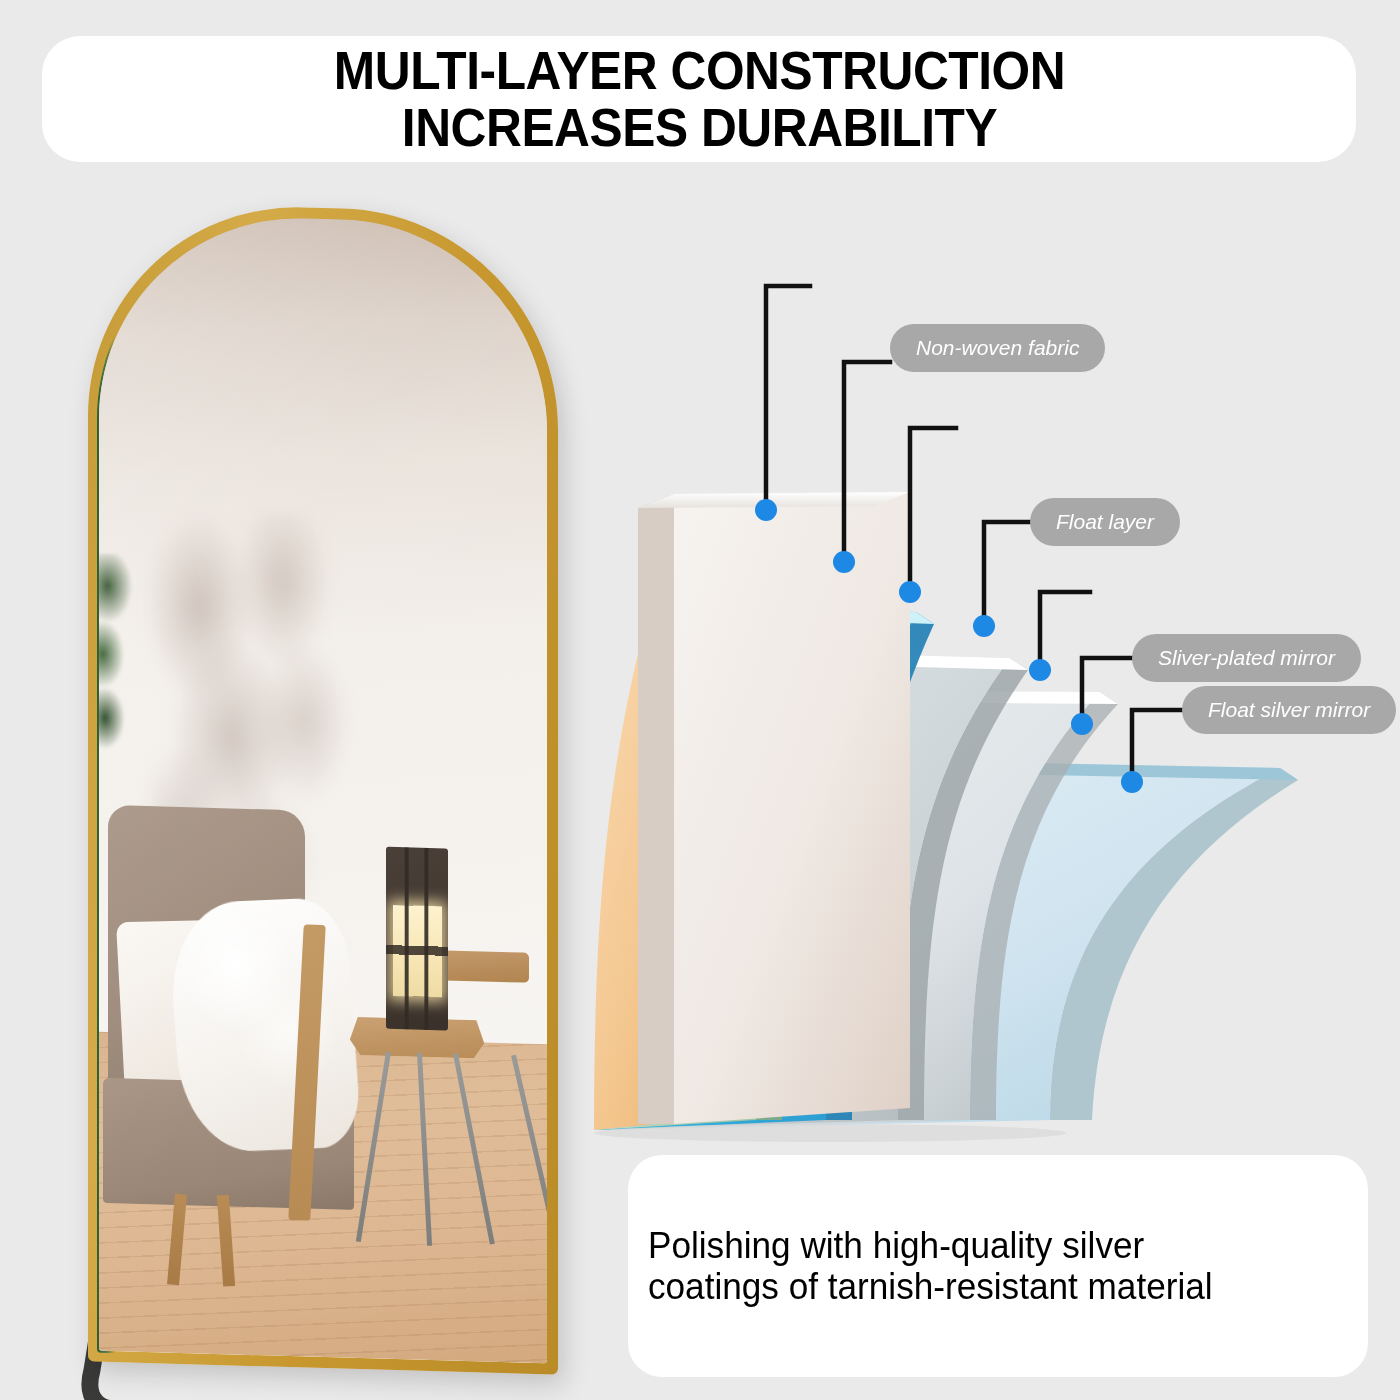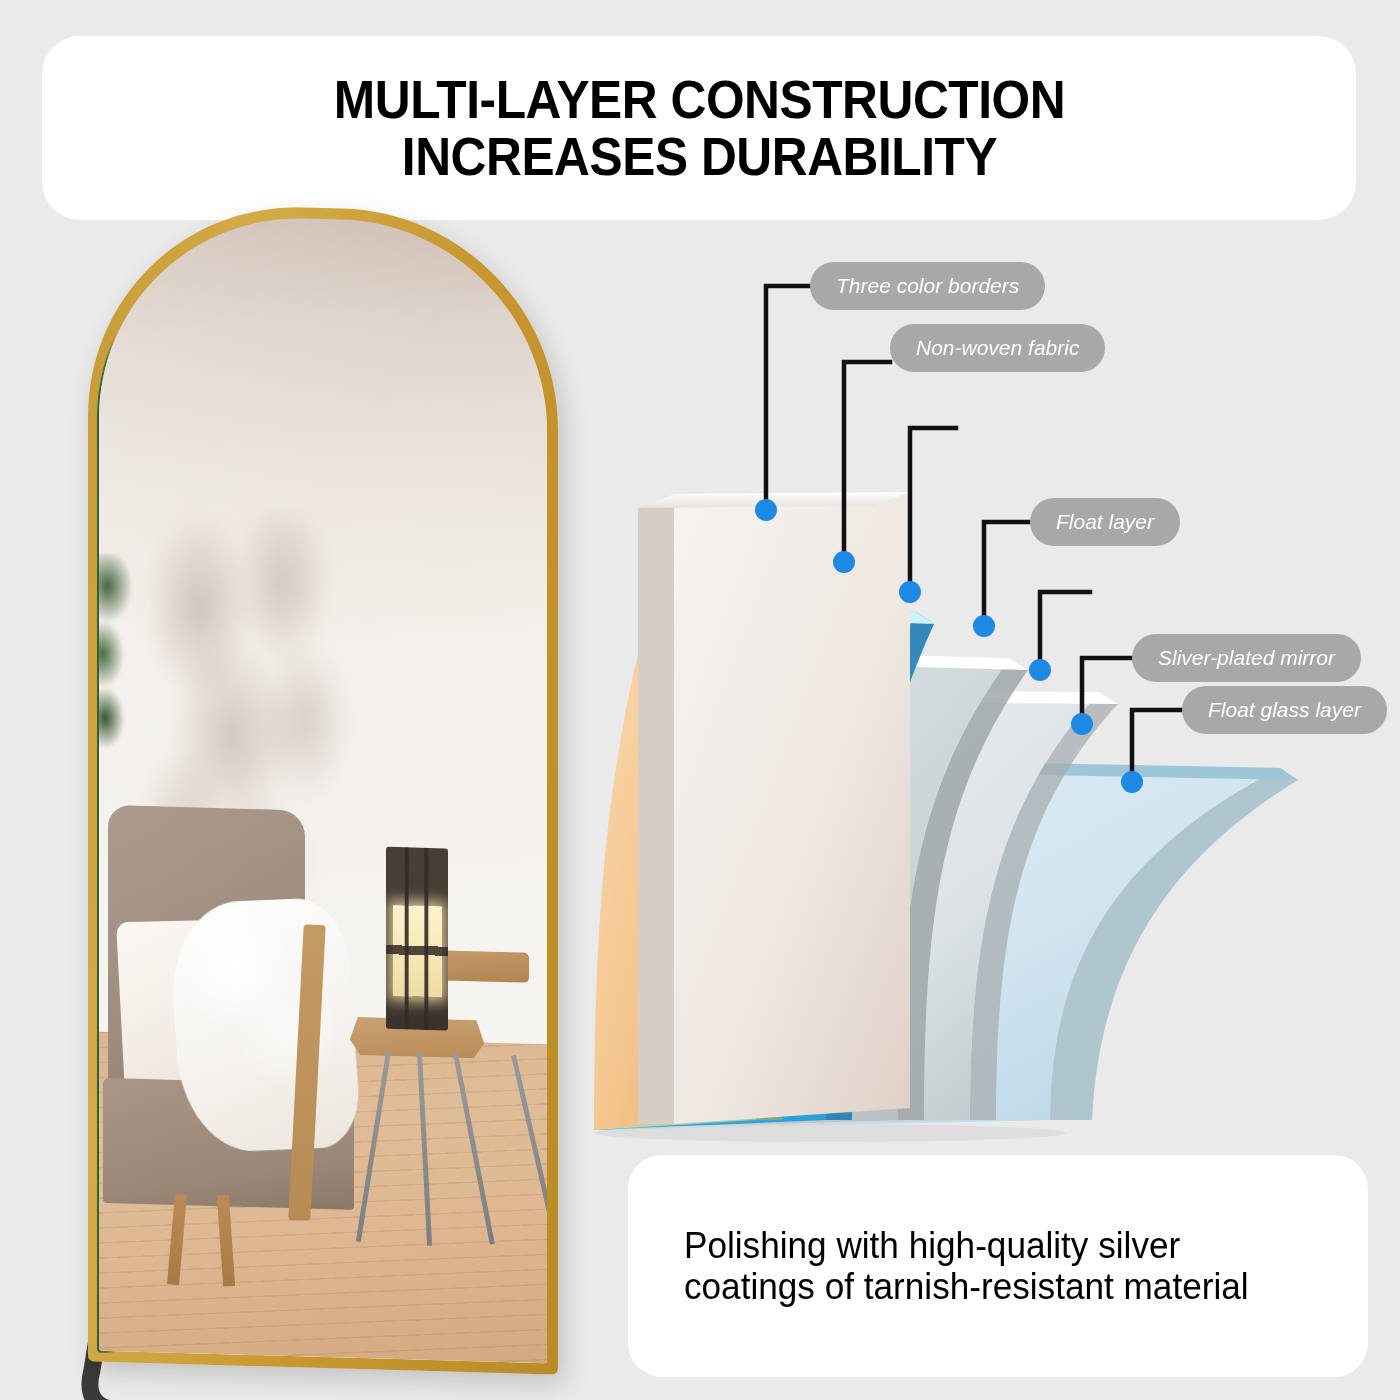--- a/index.html
+++ b/index.html
@@ -6,21 +6,21 @@
   html,body { width:1400px; height:1400px; }
   body {
     background:#eaeaea;
     font-family:"Liberation Sans", sans-serif;
     position:relative;
     overflow:hidden;
   }
 
   
   #title-card {
-    position:absolute; left:42px; top:36px; width:1314px; height:184px;
+    position:absolute; left:42px; top:36px; width:1314px; height:126px;
     background:#ffffff; border-radius:38px;
     display:flex; align-items:center; justify-content:center;
     text-align:center;
   }
   #title-text {
     font-weight:bold;
     font-size:54px;
     line-height:1.05;
     letter-spacing:-0.5px;
     color:#000;
@@ -195,21 +195,21 @@
     display:flex; align-items:center; justify-content:center;
     padding:0 26px;
     white-space:nowrap;
   }
 
   
   #caption-card {
     position:absolute; left:628px; top:1155px; width:740px; height:222px;
     background:#ffffff; border-radius:34px;
     display:flex; align-items:center;
-    padding:0 56px;
+    padding:0 20px;
   }
   #caption-text {
     font-size:37px; line-height:1.12; color:#000;
     transform:scaleX(0.95); transform-origin:left center;
     white-space:pre-line;
   }
 </style>
 </head>
 <body>
 
@@ -357,33 +357,30 @@
       <circle cx="186" cy="270" r="11"></circle>
       <circle cx="264" cy="322" r="11"></circle>
       <circle cx="330" cy="352" r="11"></circle>
       <circle cx="404" cy="386" r="11"></circle>
       <circle cx="460" cy="430" r="11"></circle>
       <circle cx="502" cy="484" r="11"></circle>
       <circle cx="552" cy="542" r="11"></circle>
     </g>
   </svg>
 
-  <div class="pill" style="left:230px; top:22px;">
-    <span>Three color borders</span>
-  </div>
   <div class="pill" style="left:310px; top:84px;">
     <span>Non-woven fabric</span>
   </div>
   <div class="pill" style="left:450px; top:258px;">
     <span>Float layer</span>
   </div>
   <div class="pill" style="left:552px; top:394px;">
     <span>Sliver-plated mirror</span>
   </div>
   <div class="pill" style="left:602px; top:446px;">
-    <span>Float glass layer</span>
+    <span>Float silver mirror</span>
   </div>
 </div>
 
 <div id="caption-card">
   <div id="caption-text">Polishing with high-quality silver
 coatings of tarnish-resistant material</div>
 </div>
 
 </body></html>

